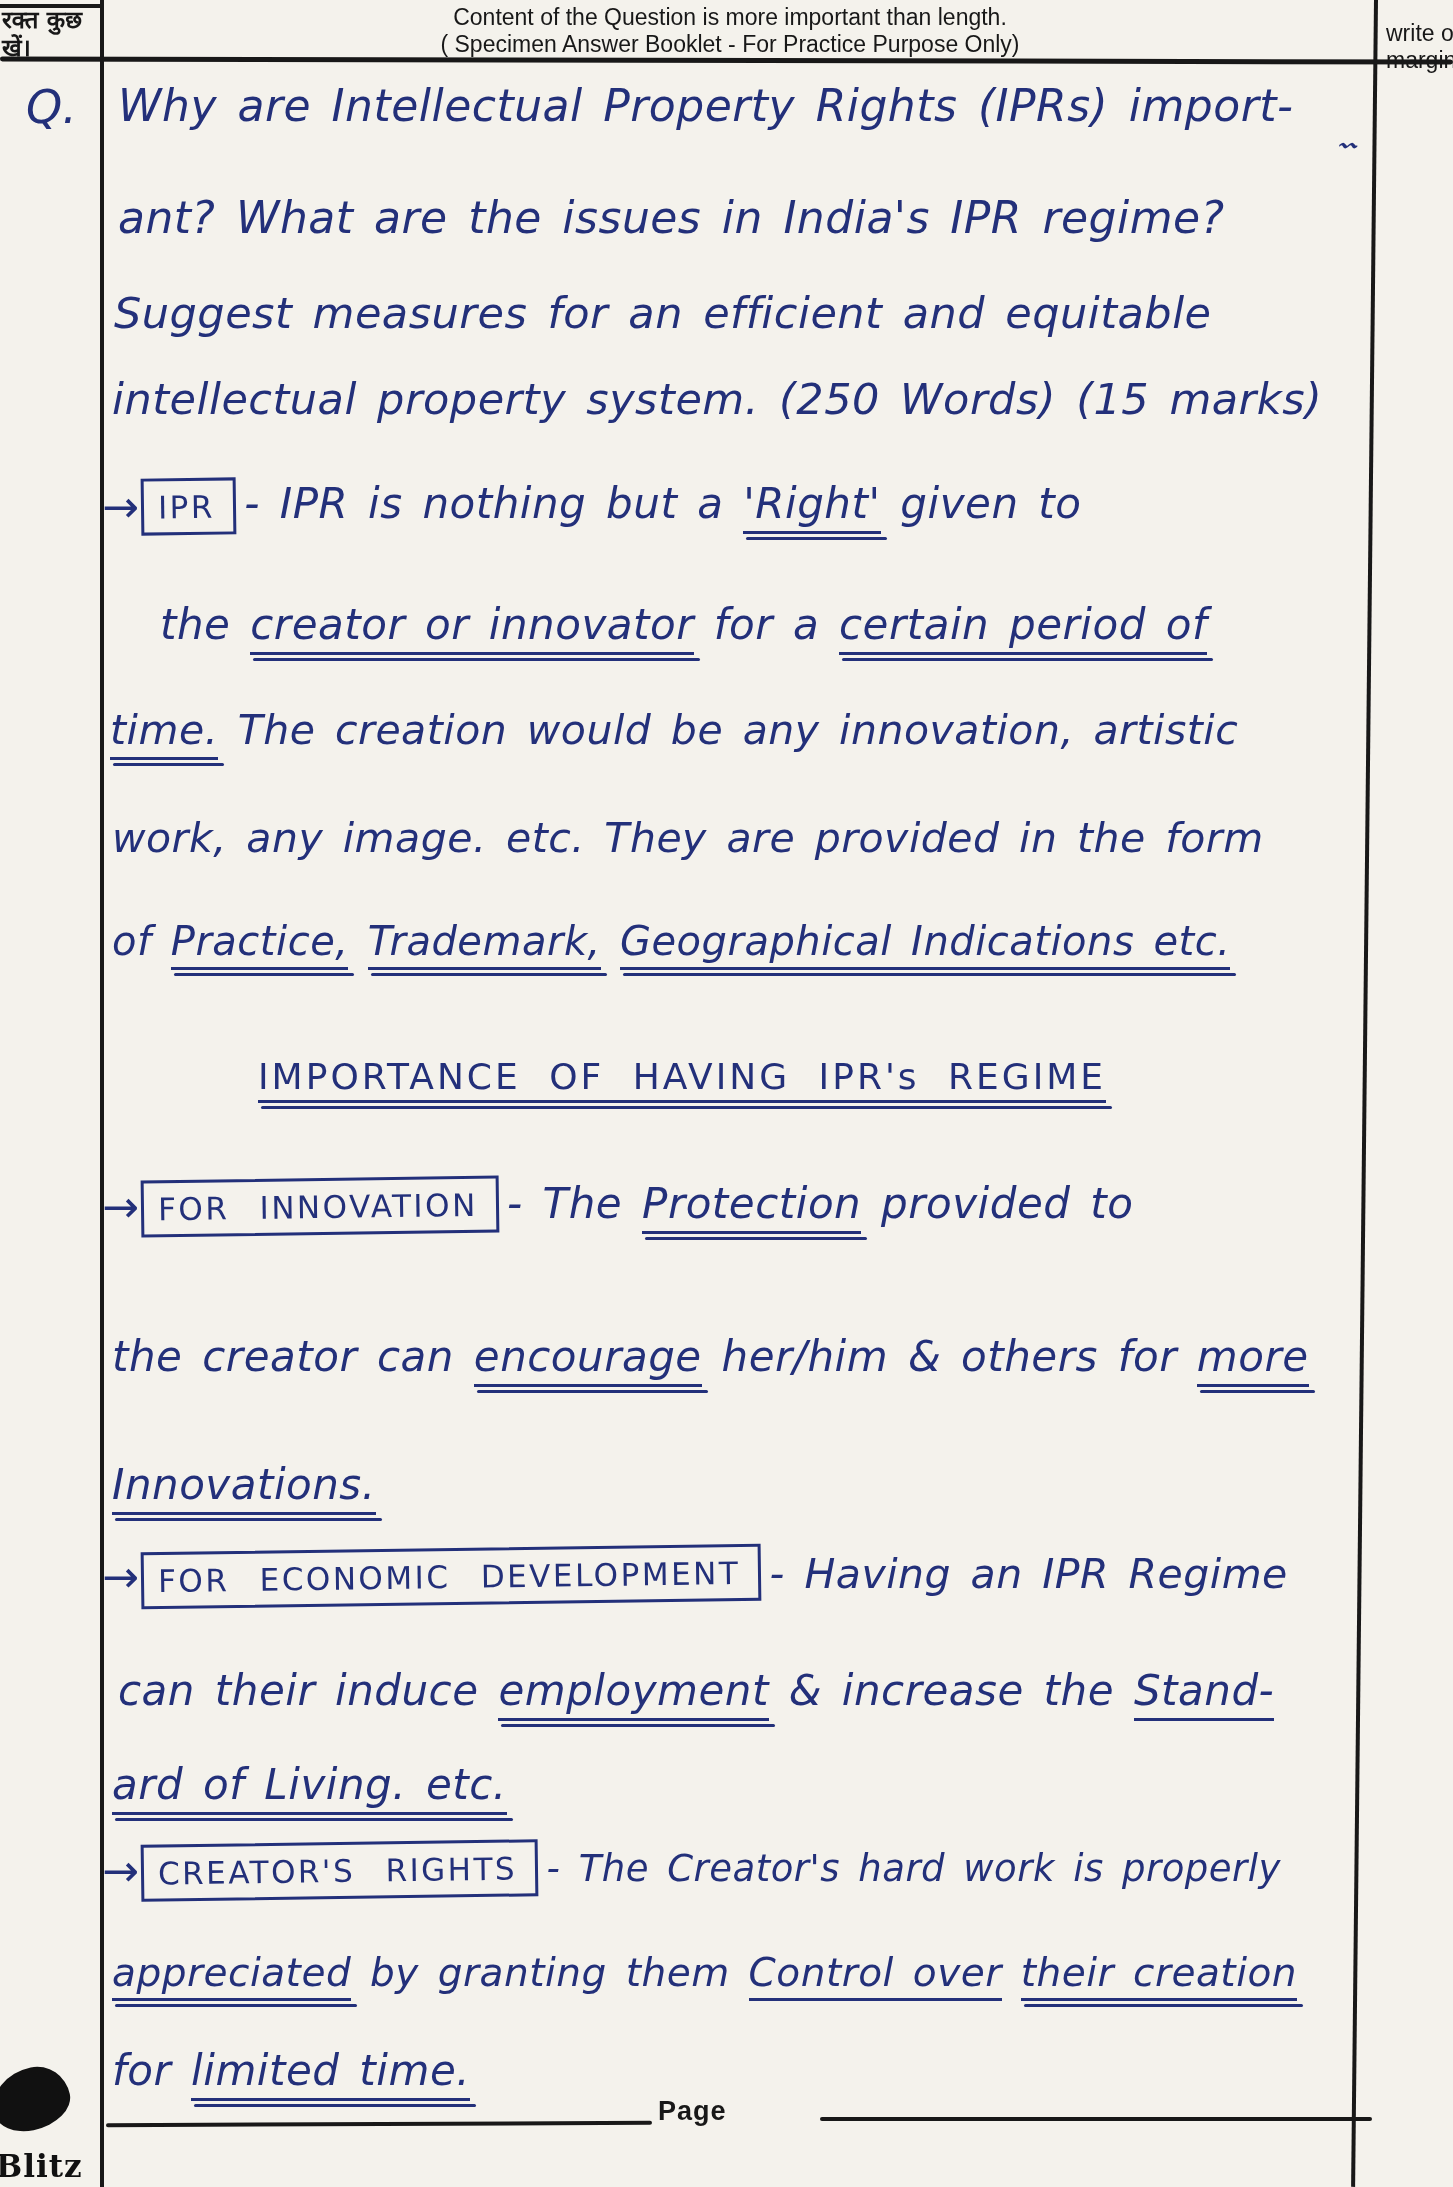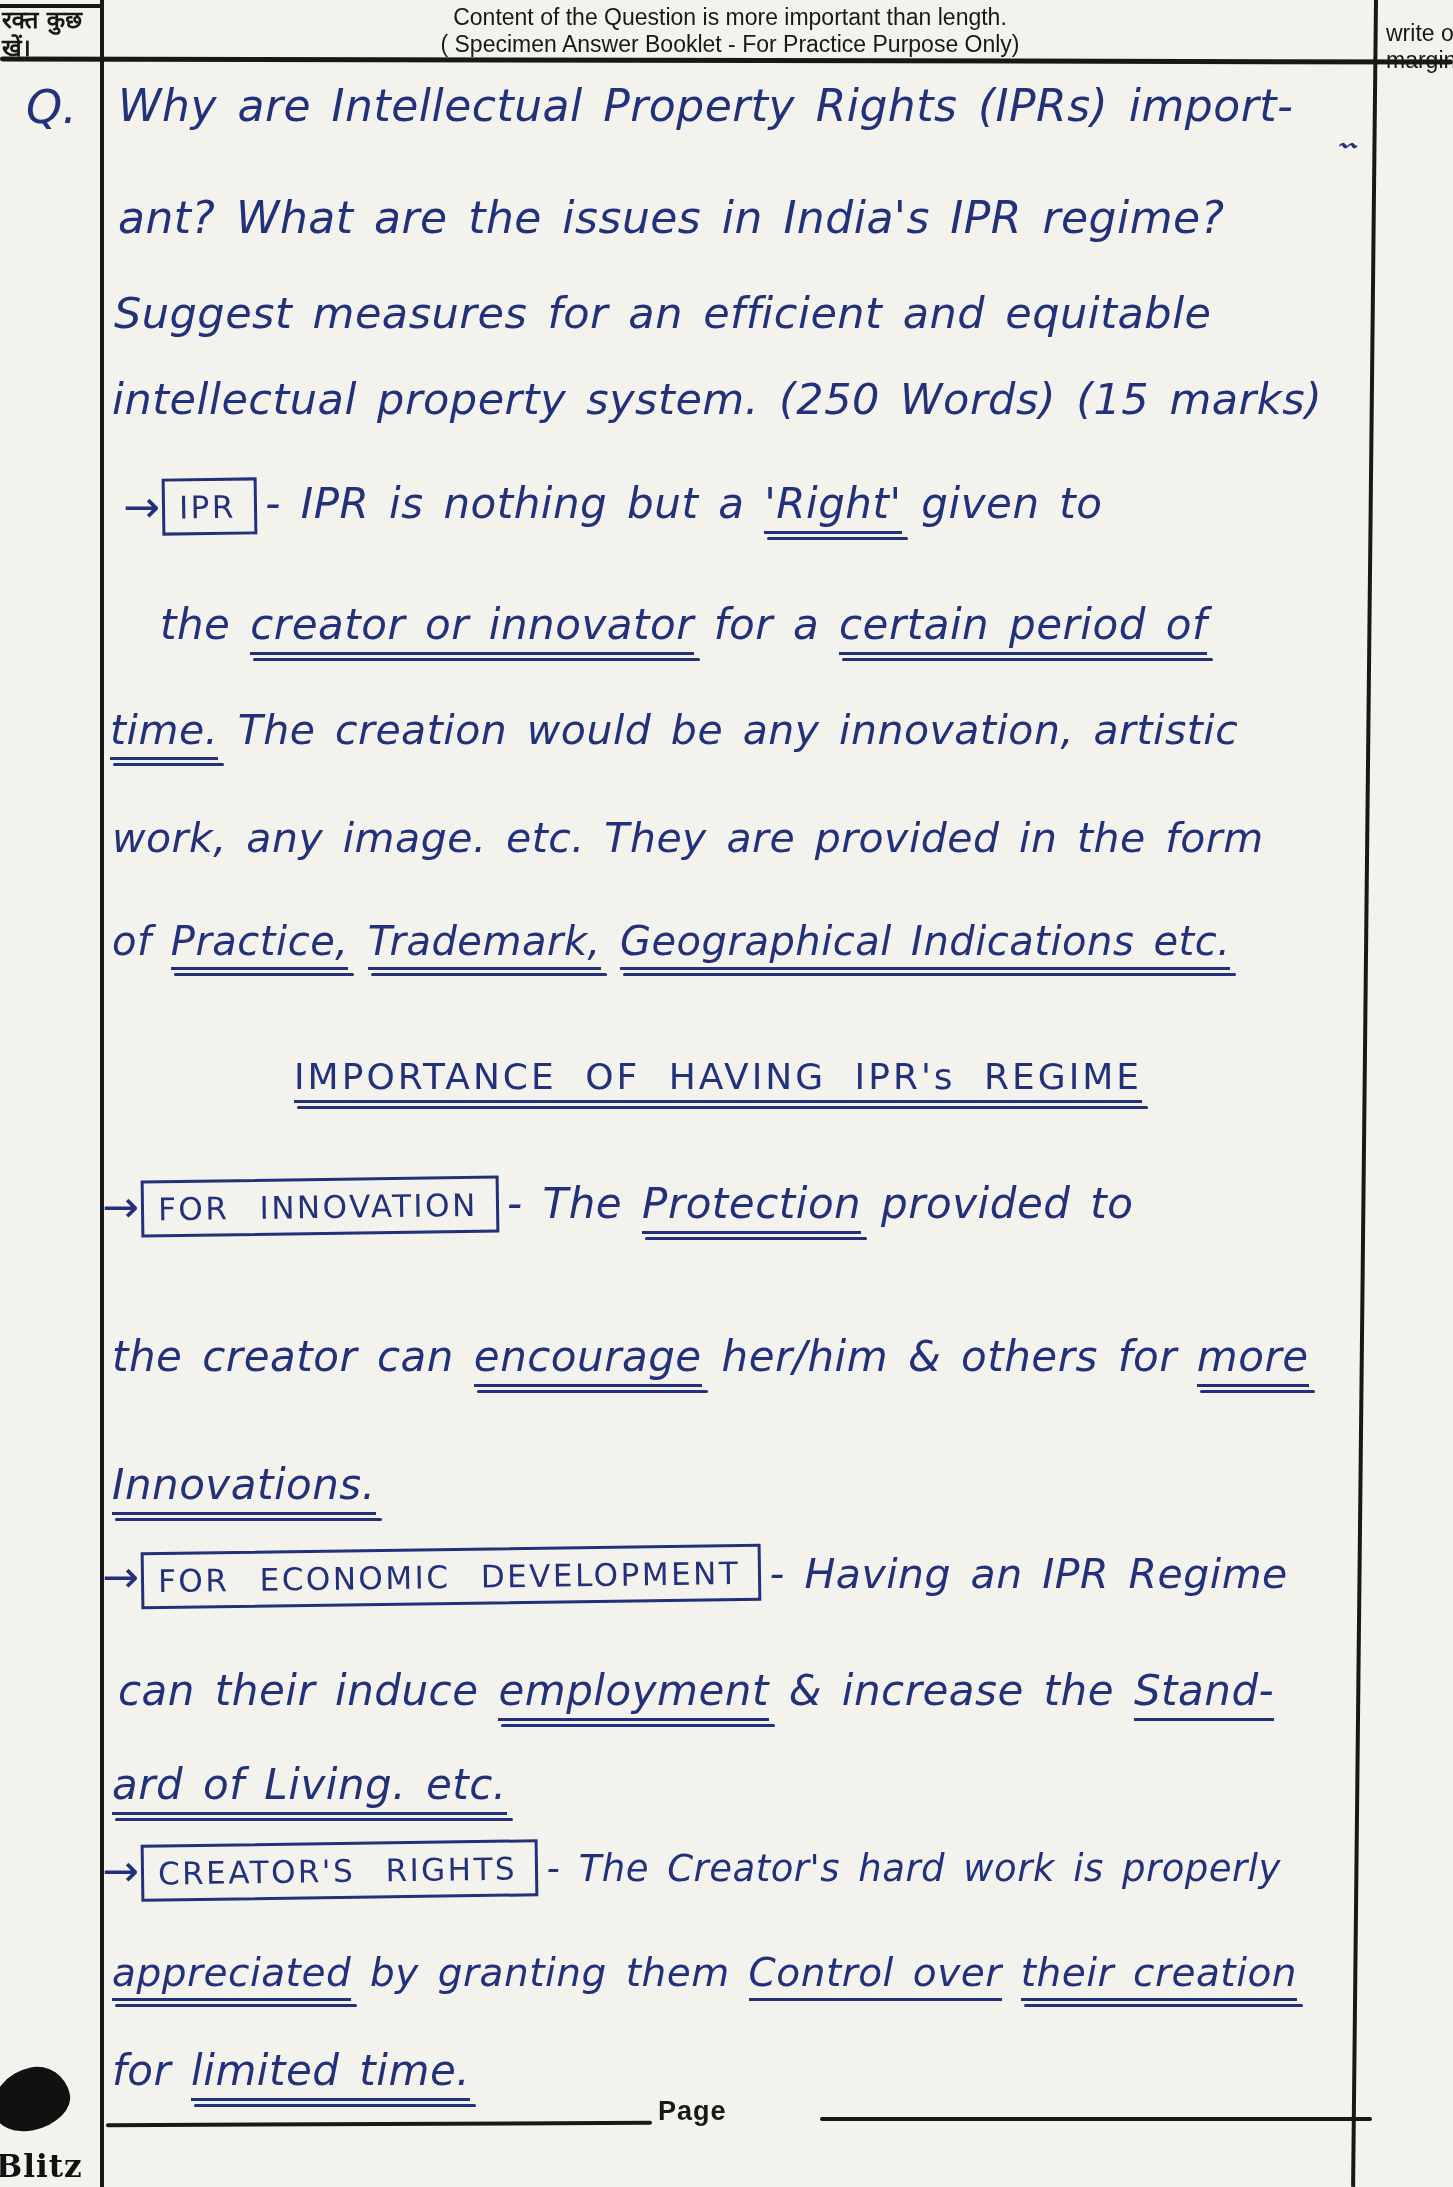--- a/index.html
+++ b/index.html
@@ -73,26 +73,26 @@
 
 <div class="ink-speck">〰</div>
 
 <div class="q-number">Q.</div>
 
 <div id="writing-area">
     <div class="hline" style="top: 80px; left: 118px; font-size: 44px;"><span class="seg">Why are Intellectual Property Rights (IPRs) import-</span></div>
     <div class="hline" style="top: 192px; left: 118px; font-size: 44px;"><span class="seg">ant? What are the issues in India's IPR regime?</span></div>
     <div class="hline" style="top: 288px; left: 114px; font-size: 43px;"><span class="seg">Suggest measures for an efficient and equitable</span></div>
     <div class="hline" style="top: 374px; left: 112px; font-size: 43px;"><span class="seg">intellectual property system. (250 Words) (15 marks)</span></div>
-    <div class="hline" style="top: 478px; left: 102px; font-size: 42px; margin-left: 21px;"><span class="seg arrow">→</span><span class="seg box">IPR</span><span class="seg">- IPR is nothing but a </span><span class="seg u2">'Right'</span><span class="seg"> given to</span></div>
+    <div class="hline" style="top: 478px; left: 102px; font-size: 42px;"><span class="seg arrow">→</span><span class="seg box">IPR</span><span class="seg">- IPR is nothing but a </span><span class="seg u2">'Right'</span><span class="seg"> given to</span></div>
     <div class="hline" style="top: 600px; left: 112px; font-size: 42px; margin-left: 48px;"><span class="seg">the </span><span class="seg u2">creator or innovator</span><span class="seg"> for a </span><span class="seg u2">certain period of</span></div>
     <div class="hline" style="top: 706px; left: 110px; font-size: 41px;"><span class="seg u2">time.</span><span class="seg"> The creation would be any innovation, artistic</span></div>
     <div class="hline" style="top: 814px; left: 112px; font-size: 41px;"><span class="seg">work, any image. etc. They are provided in the form</span></div>
     <div class="hline" style="top: 918px; left: 112px; font-size: 40px;"><span class="seg">of </span><span class="seg u2">Practice,</span><span class="seg"> </span><span class="seg u2">Trademark,</span><span class="seg"> </span><span class="seg u2">Geographical Indications etc.</span></div>
-    <div class="hline heading" style="top: 1056px; left: 258px; font-size: 36px; margin-left: 36px;"><span class="seg u2">IMPORTANCE OF HAVING IPR's REGIME</span></div>
+    <div class="hline heading" style="top: 1056px; left: 258px; font-size: 36px;"><span class="seg u2">IMPORTANCE OF HAVING IPR's REGIME</span></div>
     <div class="hline" style="top: 1178px; left: 102px; font-size: 42px;"><span class="seg arrow">→</span><span class="seg box">FOR INNOVATION</span><span class="seg">- The </span><span class="seg u2">Protection</span><span class="seg"> provided to</span></div>
     <div class="hline" style="top: 1332px; left: 112px; font-size: 42px;"><span class="seg">the creator can </span><span class="seg u2">encourage</span><span class="seg"> her/him &amp; others for </span><span class="seg u2">more</span></div>
     <div class="hline" style="top: 1460px; left: 112px; font-size: 42px;"><span class="seg u2">Innovations.</span></div>
     <div class="hline" style="top: 1548px; left: 102px; font-size: 41px;"><span class="seg arrow">→</span><span class="seg box">FOR ECONOMIC DEVELOPMENT</span><span class="seg">- Having an IPR Regime</span></div>
     <div class="hline" style="top: 1666px; left: 118px; font-size: 42px;"><span class="seg">can their induce </span><span class="seg u2">employment</span><span class="seg"> &amp; increase the </span><span class="seg u1">Stand-</span></div>
     <div class="hline" style="top: 1760px; left: 112px; font-size: 42px;"><span class="seg u2">ard of Living. etc.</span></div>
     <div class="hline" style="top: 1842px; left: 102px; font-size: 37px;"><span class="seg arrow">→</span><span class="seg box">CREATOR'S RIGHTS</span><span class="seg">- The Creator's hard work is properly</span></div>
     <div class="hline" style="top: 1950px; left: 112px; font-size: 39px; text-align: center;"><span class="seg u2">appreciated</span><span class="seg"> by granting them </span><span class="seg u1">Control over</span><span class="seg"> </span><span class="seg u2">their creation</span></div>
     <div class="hline" style="top: 2046px; left: 112px; font-size: 42px;"><span class="seg">for </span><span class="seg u2">limited time.</span></div>
   </div>

